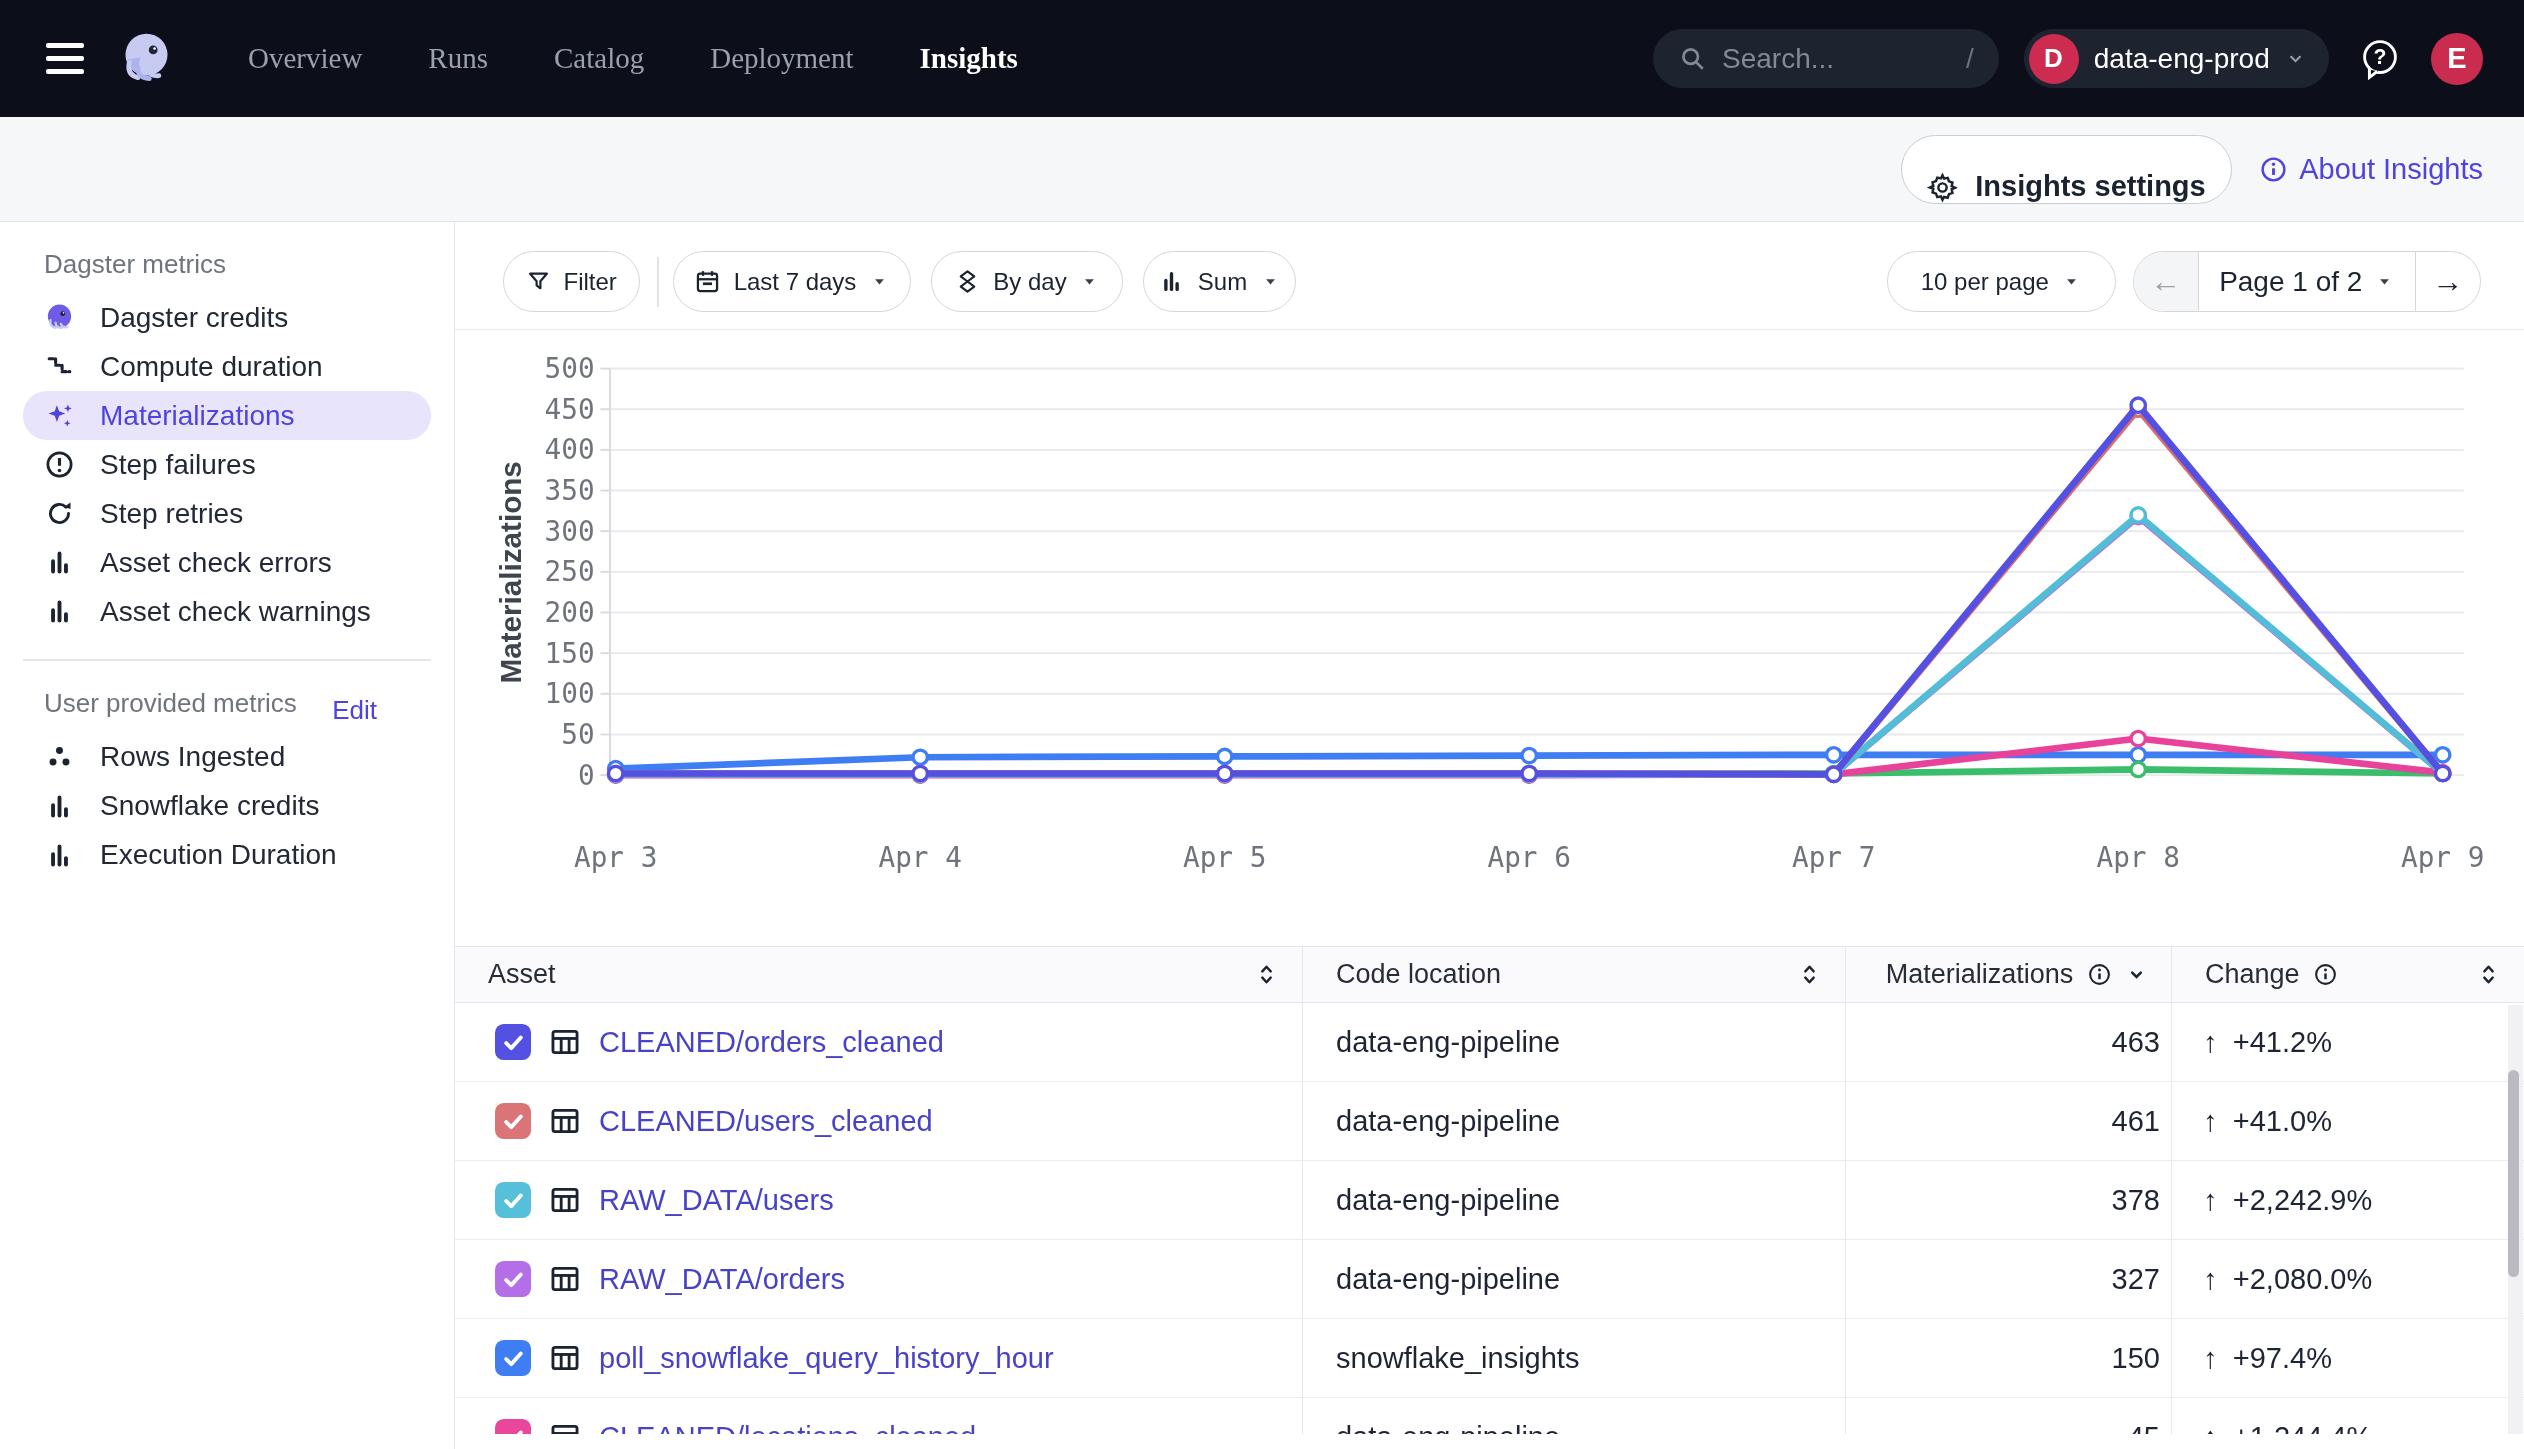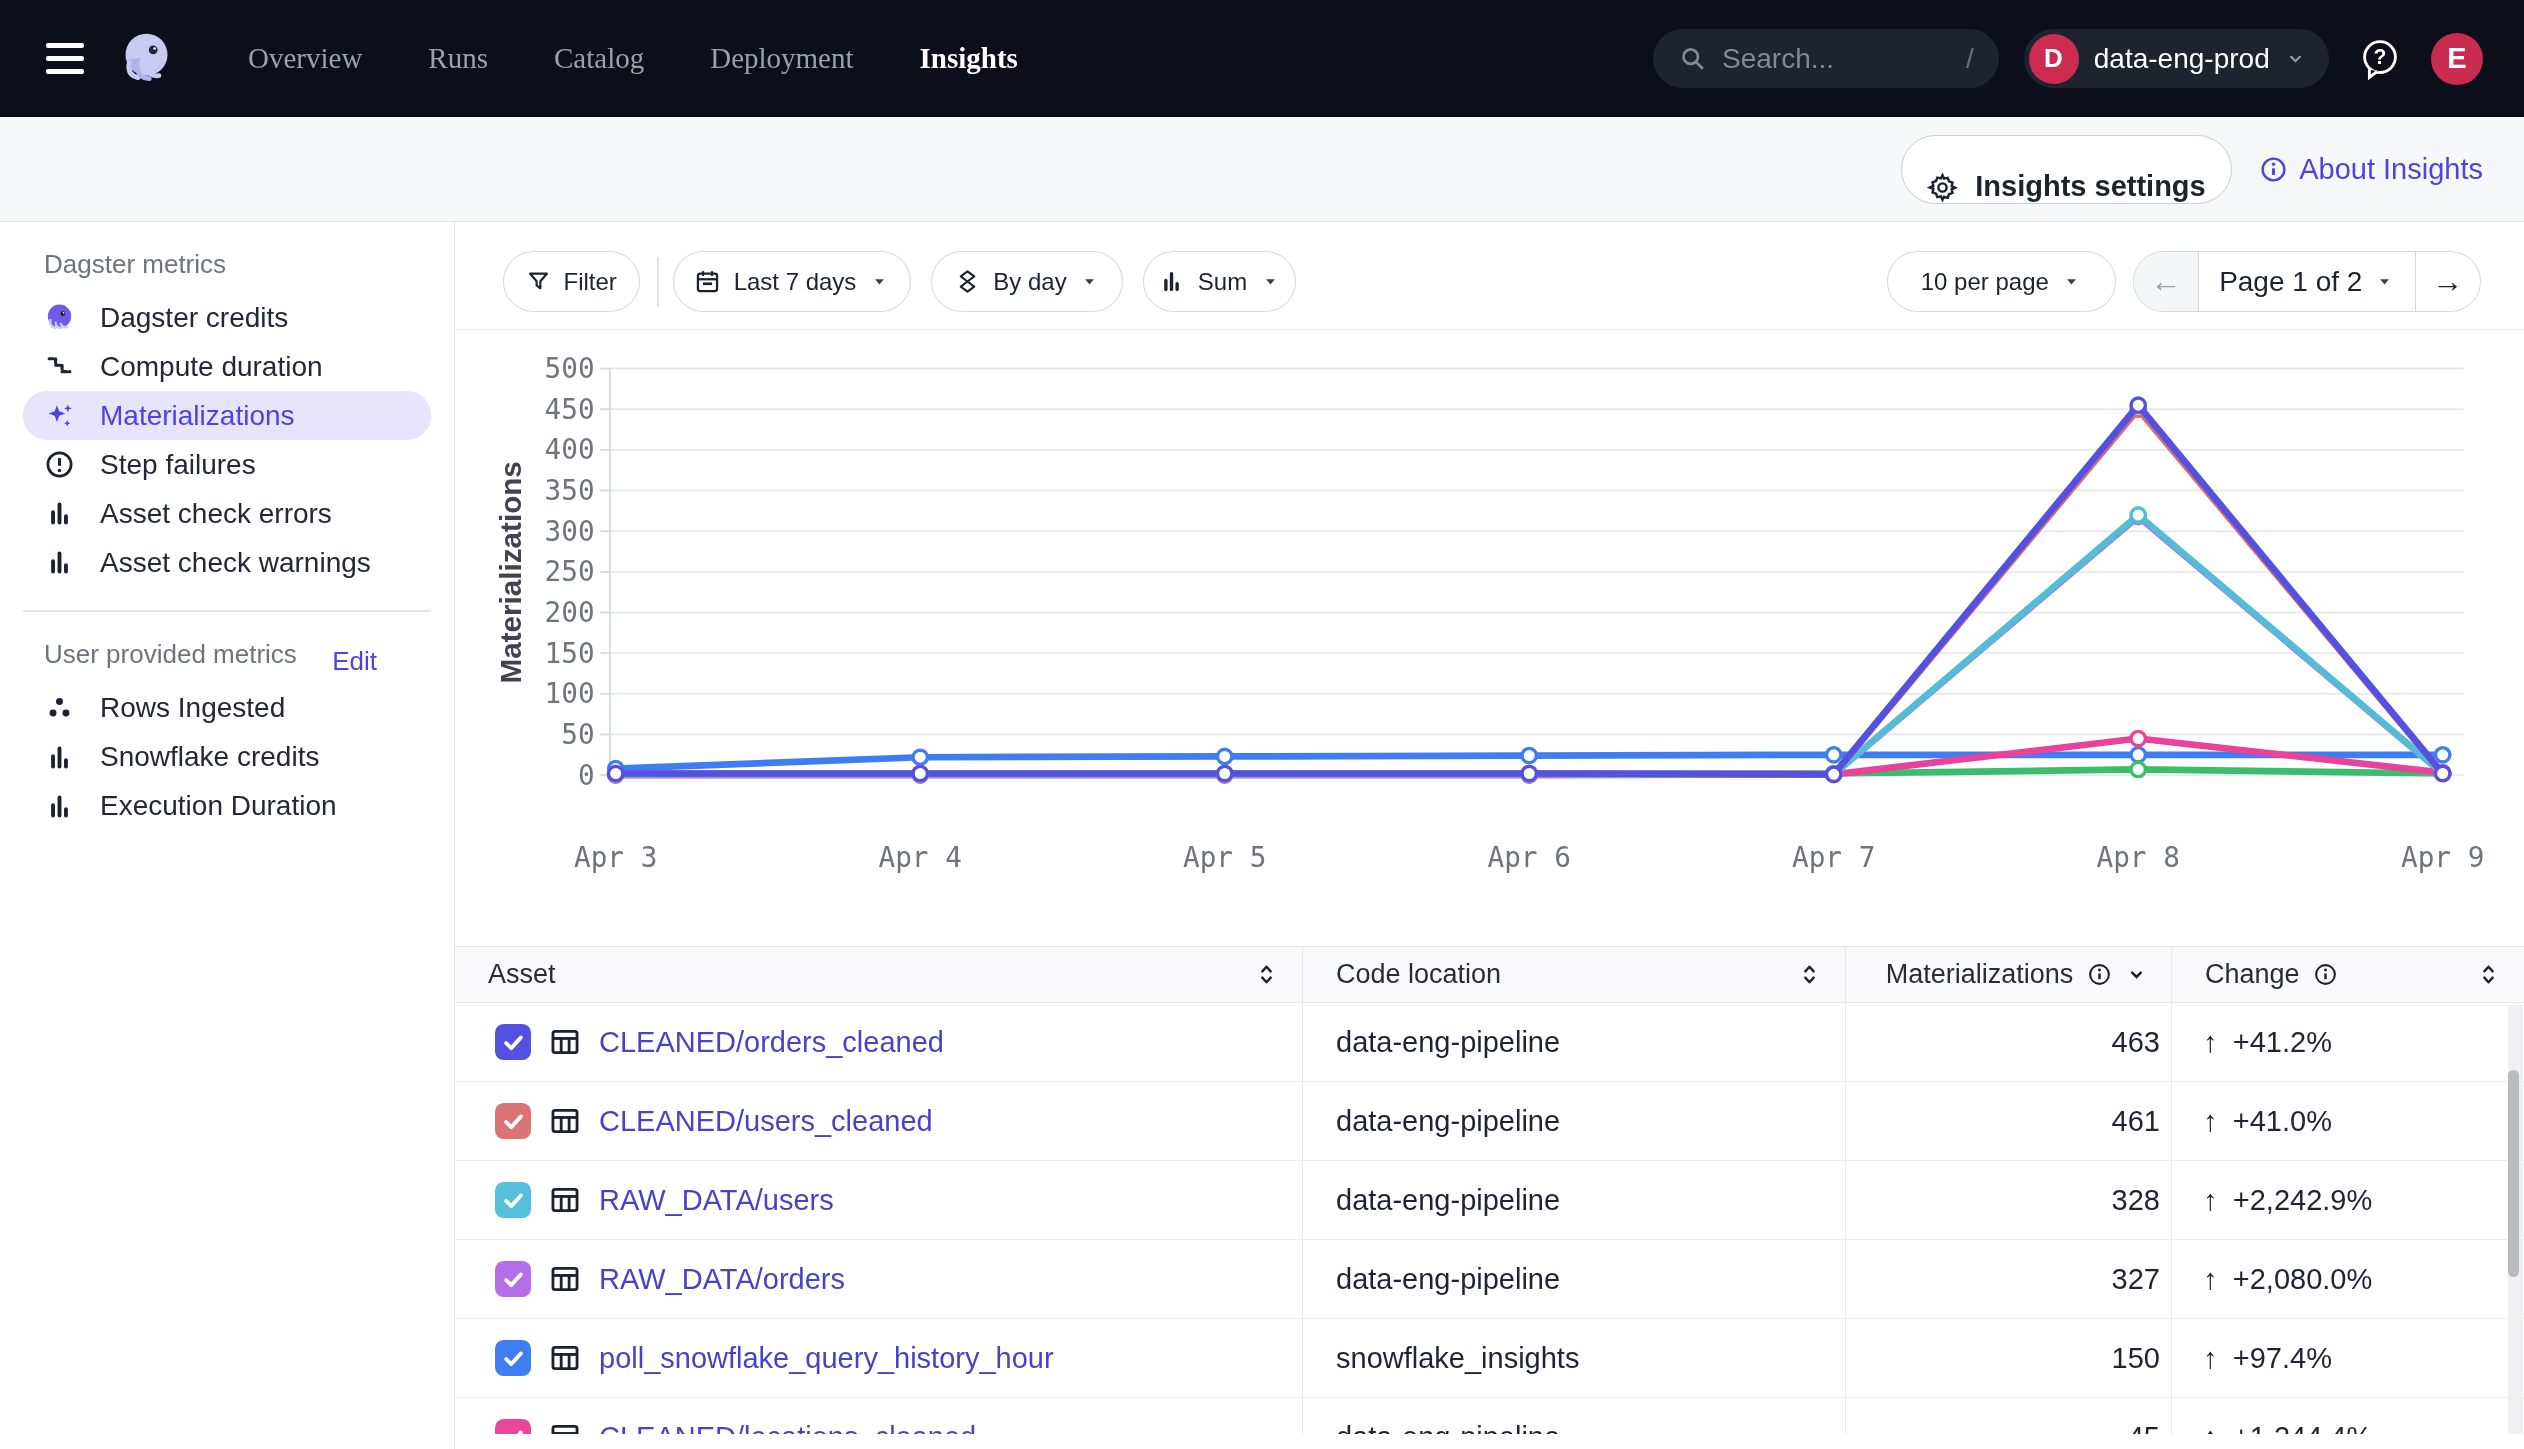--- a/index.html
+++ b/index.html
@@ -221,20 +221,29 @@
       </div>
       <div class="side-item">
         <span class="sic">
           <svg viewBox="0 0 24 24" width="100%" height="100%" fill="none" stroke="currentColor" stroke-width="2.1">
             <circle cx="12" cy="12" r="9"></circle>
             <line x1="12" y1="7" x2="12" y2="13" stroke-width="2.4"></line>
             <circle cx="12" cy="16.6" r="1.4" fill="currentColor" stroke="none"></circle>
           </svg>
         </span>
         <span>Step failures</span>
+      </div>
+      <div class="side-item">
+        <span class="sic">
+          <svg viewBox="0 0 24 24" width="100%" height="100%" fill="none" stroke="currentColor" stroke-width="2.2" stroke-linecap="round">
+            <path d="M19 12a7 7 0 1 1-2-4.9"></path>
+            <polygon points="20.5,3.5 20.5,8.5 15.5,7" fill="currentColor" stroke="none"></polygon>
+          </svg>
+        </span>
+        <span>Step retries</span>
       </div>
       <div class="side-item">
         <span class="sic">
           <svg viewBox="0 0 24 24" width="100%" height="100%" stroke="currentColor" stroke-width="3" stroke-linecap="round">
             <line x1="7" y1="11" x2="7" y2="19"></line>
             <line x1="12" y1="5" x2="12" y2="19"></line>
             <line x1="17" y1="14" x2="17" y2="19"></line>
           </svg>
         </span>
         <span>Asset check errors</span>
@@ -595,21 +604,21 @@
               <svg viewBox="0 0 24 24" width="100%" height="100%" fill="none" stroke="currentColor" stroke-width="2">
                 <rect x="3.5" y="4.5" width="17" height="15" rx="1.5"></rect>
                 <line x1="3.5" y1="9.5" x2="20.5" y2="9.5"></line>
                 <line x1="9.3" y1="9.5" x2="9.3" y2="19.5"></line>
                 <line x1="14.9" y1="9.5" x2="14.9" y2="19.5"></line>
               </svg>
             </span>
             <span class="assetlink">RAW_DATA/users</span>
           </div>
           <div class="td loc col1">data-eng-pipeline</div>
-          <div class="td num col2">328</div>
+          <div class="td num col2">378</div>
           <div class="td chg col3">
             <span class="uparrow">↑</span>
             <span>+2,242.9%</span>
           </div>
         </div>
         <div class="trow">
           <div class="td asset col0">
             <span class="checkbox" style="background:#B46EE8">
               <span class="ic">
                 <svg viewBox="0 0 24 24" width="27" height="27" fill="none" stroke="#fff" stroke-width="3.4" stroke-linecap="round" stroke-linejoin="round">

